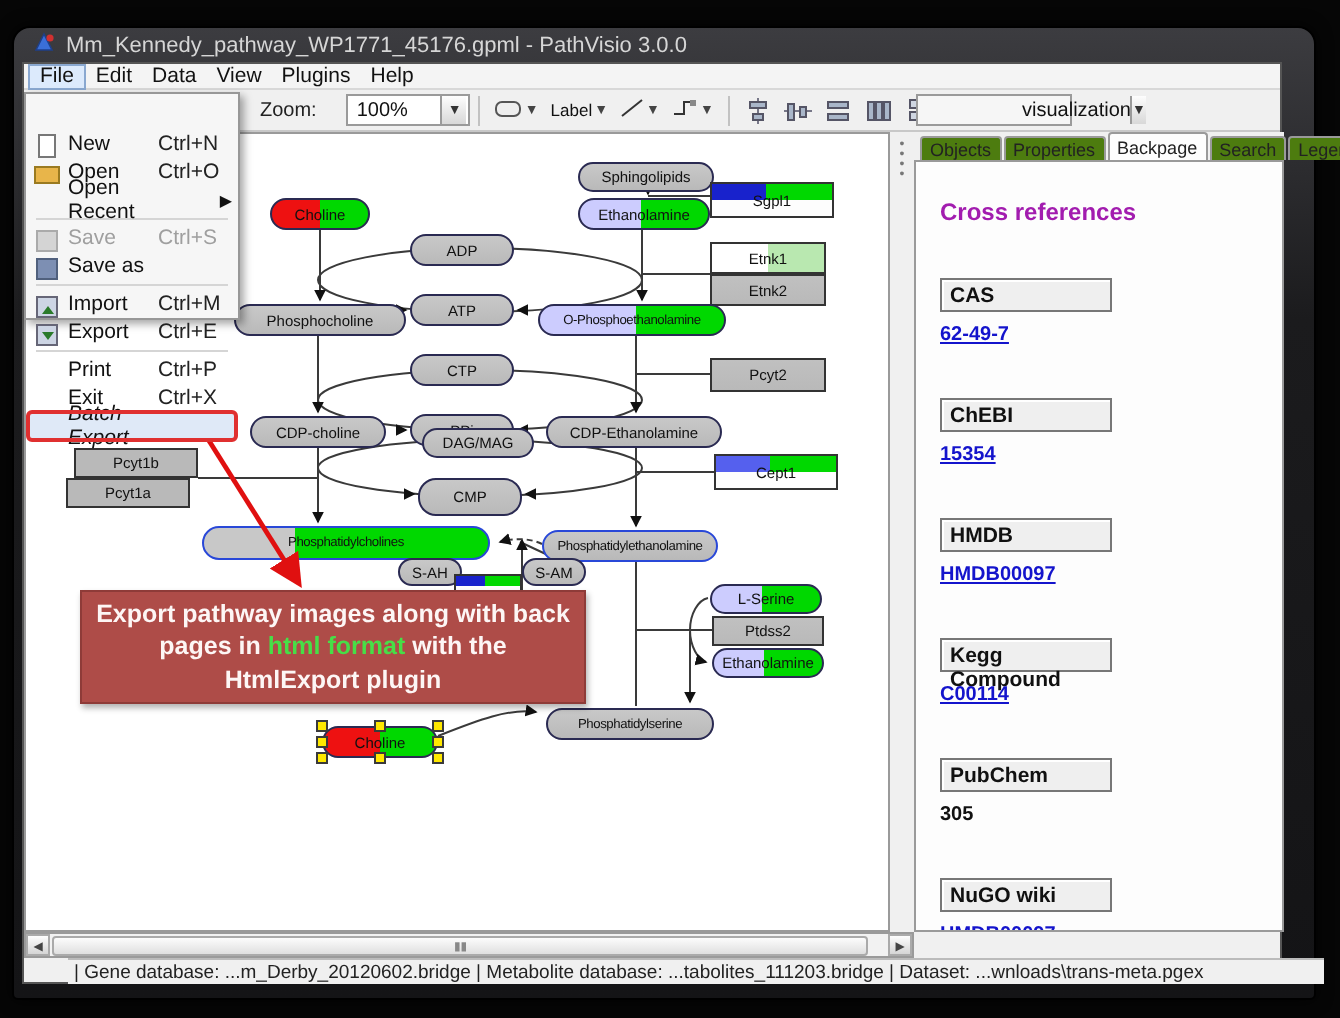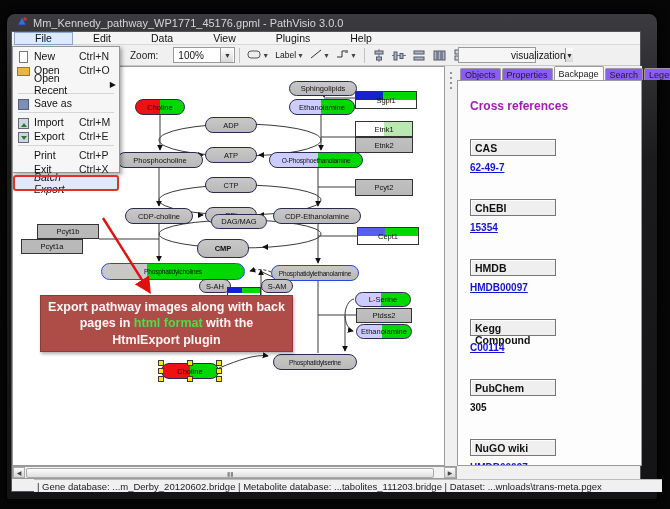--- a/index.html
+++ b/index.html
@@ -8,37 +8,37 @@
   #window{position:absolute;left:6px;top:13px;width:652px;height:487px;
     background:linear-gradient(#3c3c40,#1b1b1d 30%,#141416);border:1px solid #000;
     border-radius:9px 9px 3px 3px;box-shadow:0 0 8px rgba(0,0,0,.8);}
   #titlebar{height:17px;display:flex;align-items:center;gap:5px;padding-left:10px;
     color:#d6d6d6;font-size:11px;white-space:nowrap;}
   #content{position:absolute;left:4px;top:17px;width:630px;height:461px;background:#f0f0f0;
     border:1px solid #555;font-size:11px;color:#111;}
   
   #menubar{position:absolute;left:0;top:0;width:628px;height:13px;background:#f4f4f4;
     display:flex;align-items:center;padding-left:2px;font-size:10.5px;border-bottom:1px solid #d8d8d8;}
-  .menu-item{padding:0 20px;height:13px;line-height:13px;}
+  .menu-item{padding:0 5px;height:13px;line-height:13px;}
   .menu-item.active{border:1px solid #8aa8d0;background:#dceafc;line-height:11px;}
   
   #toolbar{position:absolute;left:0;top:13px;width:628px;height:21px;background:#f0f0f0;
     border-bottom:1px solid #c8c8c8;display:flex;align-items:center;font-size:10px;}
   .tb-sep{width:1px;height:15px;background:#c2c2c2;margin:0 4px;flex:none;}
   .tb-label{color:#222;margin-right:15px;}
   .combo{display:flex;align-items:center;border:1px solid #9a9a9a;background:#fff;height:16px;}
   .combo .val{padding:0 4px;min-width:46px;font-size:10px;}
   .combo .arrowbtn{width:13px;height:14px;background:linear-gradient(#fdfdfd,#d8d8d8);
     border-left:1px solid #9a9a9a;font-size:7px;display:flex;align-items:center;justify-content:center;color:#333;}
   .tb-btn{display:flex;align-items:center;gap:1px;border:1px solid transparent;padding:1px 2px;height:17px;}
   .tb-btn .dd{font-size:7px;color:#444;}
   #vis-combo{position:absolute;left:446px;top:2px;width:78px;background:#f6f6f6;padding-left:48px;}
   
-  #file-menu{position:absolute;left:0;top:14px;width:108px;height:127px;background:#f6f6f6;
-    border:1px solid #979797;box-shadow:2px 2px 4px rgba(0,0,0,.35);z-index:30;padding:2px 1px;font-size:10.5px;}
+  #file-menu{position:absolute;left:0;top:14px;width:108px;height:114px;background:#f6f6f6;
+    border:1px solid #979797;box-shadow:2px 2px 4px rgba(0,0,0,.35);z-index:30;padding:18px 1px;font-size:10.5px;}
   .fm-row{display:flex;align-items:center;height:14px;padding:0 3px 0 2px;position:relative;}
   .fm-row .mi-icon{width:14px;height:11px;position:relative;flex:none;margin-right:4px;}
   .fm-row .mi-label{flex:1;}
   .fm-row .mi-short{width:36px;color:#222;}
   .fm-row.disabled .mi-label,.fm-row.disabled .mi-short{color:#9f9f9f;}
   .fm-row .mi-sub{position:absolute;right:2px;font-size:8px;}
   .fm-row.highlight{background:#dfe9f7;outline:2px solid #e03030;outline-offset:-1px;border-radius:2px;font-style:italic;}
   .fm-sep{height:1px;background:#d5d5d5;margin:2px 4px;}
   .mi-icon::before{content:"";position:absolute;}
   .mi-icon.new-document-icon::before{left:3px;top:0;width:7px;height:10px;background:#fff;border:1px solid #777;}
@@ -51,21 +51,21 @@
     border:3px solid transparent;border-bottom:4px solid #2a7a2a;}
   .mi-icon.export-icon::before{left:2px;top:1px;width:9px;height:9px;background:#cdd5e4;border:1px solid #667;}
   .mi-icon.export-icon::after{border-bottom:none;border-top:4px solid #2a7a2a;top:5px;}
   
   #canvas{position:absolute;left:0;top:34px;width:433px;height:400px;background:#fff;
     border:1px solid #9a9a9a;overflow:hidden;}
   #splitter{position:absolute;left:433px;top:34px;width:12px;height:400px;background:#f0f0f0;}
   #splitter .dots{position:absolute;left:3px;top:4px;width:6px;color:#777;font-size:7px;line-height:5px;text-align:center;}
   #rightpanel{position:absolute;left:445px;top:34px;width:185px;height:400px;background:#f0f0f0;}
   #tabs{display:flex;align-items:flex-end;height:14px;padding-left:3px;gap:1px;}
-  .tab{background:#8b5cf6;border:1px solid #9a9a9a;border-bottom:none;font-size:9px;
+  .tab{background:#4d7c0f;border:1px solid #9a9a9a;border-bottom:none;font-size:9px;
     padding:1px 4px;border-radius:2px 2px 0 0;color:#222;height:12px;line-height:10px;}
   .tab.active{background:#fdfdfd;height:14px;line-height:12px;font-weight:normal;}
   #panel-body{position:absolute;left:0;top:14px;width:185px;height:386px;background:#fdfdfd;
     border:1px solid #9a9a9a;overflow:hidden;padding:4px 0 0 12px;}
   #xref-heading{color:#a21caf;font-weight:bold;font-size:12px;margin-top:14px;}
   .xref-section{position:relative;}
   .xref-box{width:86px;height:17px;background:#efefef;border:1px solid #777;
     box-shadow:inset 1px 1px 0 #fff;font-weight:bold;font-size:10.5px;padding:2px 0 0 4px;margin-top:26px;}
   .xref-val{font-size:10px;font-weight:bold;margin-top:6px;}
   .xref-val.link{color:#1414cc;text-decoration:underline;}
@@ -253,23 +253,23 @@
           <div class="node pill" style="left: 192px; top: 80px; width: 52px; height: 16px; background: linear-gradient(rgb(200, 200, 200), rgb(185, 185, 185));">ATP</div>
           <div class="node pill" style="left: 104px; top: 85px; width: 86px; height: 16px; background: linear-gradient(rgb(200, 200, 200), rgb(185, 185, 185));">Phosphocholine</div>
           <div class="node pill tiny" style="left: 256px; top: 85px; width: 94px; height: 16px; background: linear-gradient(to right, rgb(204, 204, 254) 0px, rgb(204, 204, 254) 52%, rgb(0, 216, 0) 52%, rgb(0, 216, 0) 100%);">O-Phosphoethanolamine</div>
           <div class="node pill" style="left: 192px; top: 110px; width: 52px; height: 16px; background: linear-gradient(rgb(200, 200, 200), rgb(185, 185, 185));">CTP</div>
           <div class="node gene" style="left: 342px; top: 112px; width: 58px; height: 17px; background: linear-gradient(rgb(192, 192, 192), rgb(185, 185, 185));">Pcyt2</div>
           <div class="node pill" style="left: 192px; top: 140px; width: 52px; height: 16px; background: linear-gradient(rgb(200, 200, 200), rgb(185, 185, 185));">PPi</div>
           <div class="node pill" style="left: 112px; top: 141px; width: 68px; height: 16px; background: linear-gradient(rgb(200, 200, 200), rgb(185, 185, 185));">CDP-choline</div>
           <div class="node pill" style="left: 198px; top: 147px; width: 56px; height: 15px; background: linear-gradient(rgb(200, 200, 200), rgb(185, 185, 185));">DAG/MAG</div>
           <div class="node pill" style="left: 260px; top: 141px; width: 88px; height: 16px; background: linear-gradient(rgb(200, 200, 200), rgb(185, 185, 185));">CDP-Ethanolamine</div>
           <div class="node gene2" style="left: 344px; top: 160px; width: 62px; height: 18px; background: linear-gradient(to right, rgb(85, 96, 238) 0px, rgb(85, 96, 238) 45%, rgb(0, 216, 0) 45%, rgb(0, 216, 0) 100%) center top / 100% 50% no-repeat, rgb(253, 253, 253);">Cept1</div>
-          <div class="node pill" style="left: 184px; top: 172px; width: 52px; height: 19px; background: linear-gradient(rgb(200, 200, 200), rgb(185, 185, 185)); font-weight: bold;">CMP</div>
+          <div class="node pill" style="left: 196px; top: 172px; width: 52px; height: 19px; background: linear-gradient(rgb(200, 200, 200), rgb(185, 185, 185));">CMP</div>
           <div class="node gene" style="left: 24px; top: 157px; width: 62px; height: 15px; background: linear-gradient(rgb(185, 185, 185), rgb(185, 185, 185));">Pcyt1b</div>
-          <div class="node gene" style="left: 8px; top: 172px; width: 62px; height: 15px; background: linear-gradient(rgb(185, 185, 185), rgb(185, 185, 185));">Pcyt1a</div>
+          <div class="node gene" style="left: 20px; top: 172px; width: 62px; height: 15px; background: linear-gradient(rgb(185, 185, 185), rgb(185, 185, 185));">Pcyt1a</div>
           <div class="node pill selected tiny" style="left: 88px; top: 196px; width: 144px; height: 17px; background: linear-gradient(to right, rgb(200, 200, 200) 0px, rgb(200, 200, 200) 32%, rgb(0, 216, 0) 32%, rgb(0, 216, 0) 100%);">Phosphatidylcholines</div>
           <div class="node pill selected tiny" style="left: 258px; top: 198px; width: 88px; height: 16px; background: linear-gradient(rgb(200, 200, 200), rgb(185, 185, 185));">Phosphatidylethanolamine</div>
           <div class="node pill" style="left: 186px; top: 212px; width: 32px; height: 14px; background: linear-gradient(rgb(200, 200, 200), rgb(185, 185, 185));">S-AH</div>
           <div class="node pill" style="left: 248px; top: 212px; width: 32px; height: 14px; background: linear-gradient(rgb(200, 200, 200), rgb(185, 185, 185));">S-AM</div>
           <div class="node gene2" style="left: 214px; top: 220px; width: 34px; height: 12px; background: linear-gradient(to right, rgb(24, 34, 204) 0px, rgb(24, 34, 204) 45%, rgb(0, 216, 0) 45%, rgb(0, 216, 0) 100%) center top / 100% 50% no-repeat, rgb(253, 253, 253);"></div>
           <div class="node pill" style="left: 342px; top: 225px; width: 56px; height: 15px; background: linear-gradient(to right, rgb(204, 204, 254) 0px, rgb(204, 204, 254) 46%, rgb(0, 216, 0) 46%, rgb(0, 216, 0) 100%);">L-Serine</div>
           <div class="node gene" style="left: 343px; top: 241px; width: 56px; height: 15px; background: linear-gradient(rgb(192, 192, 192), rgb(185, 185, 185));">Ptdss2</div>
           <div class="node pill" style="left: 343px; top: 257px; width: 56px; height: 15px; background: linear-gradient(to right, rgb(204, 204, 254) 0px, rgb(204, 204, 254) 46%, rgb(0, 216, 0) 46%, rgb(0, 216, 0) 100%);">Ethanolamine</div>
           <div class="node pill tiny" style="left: 260px; top: 287px; width: 84px; height: 16px; background: linear-gradient(rgb(200, 200, 200), rgb(185, 185, 185));">Phosphatidylserine</div>
           <div class="node pill" style="left: 148px; top: 296px; width: 58px; height: 16px; background: linear-gradient(to right, rgb(238, 17, 17) 0px, rgb(238, 17, 17) 50%, rgb(0, 216, 0) 50%, rgb(0, 216, 0) 100%);">Choline</div>
@@ -349,20 +349,25 @@
           <span class="mi-label">Open</span>
           <span class="mi-short">Ctrl+O</span>
         </div>
         <div class="fm-row">
           <span class="mi-icon"></span>
           <span class="mi-label">Open Recent</span>
           <span class="mi-short"></span>
           <span class="mi-sub">▶</span>
         </div>
         <div class="fm-sep"></div>
+        <div class="fm-row disabled">
+          <span class="mi-icon save-icon"></span>
+          <span class="mi-label">Save</span>
+          <span class="mi-short">Ctrl+S</span>
+        </div>
         <div class="fm-row">
           <span class="mi-icon save-as-icon"></span>
           <span class="mi-label">Save as</span>
           <span class="mi-short"></span>
         </div>
         <div class="fm-sep"></div>
         <div class="fm-row">
           <span class="mi-icon import-icon"></span>
           <span class="mi-label">Import</span>
           <span class="mi-short">Ctrl+M</span>

